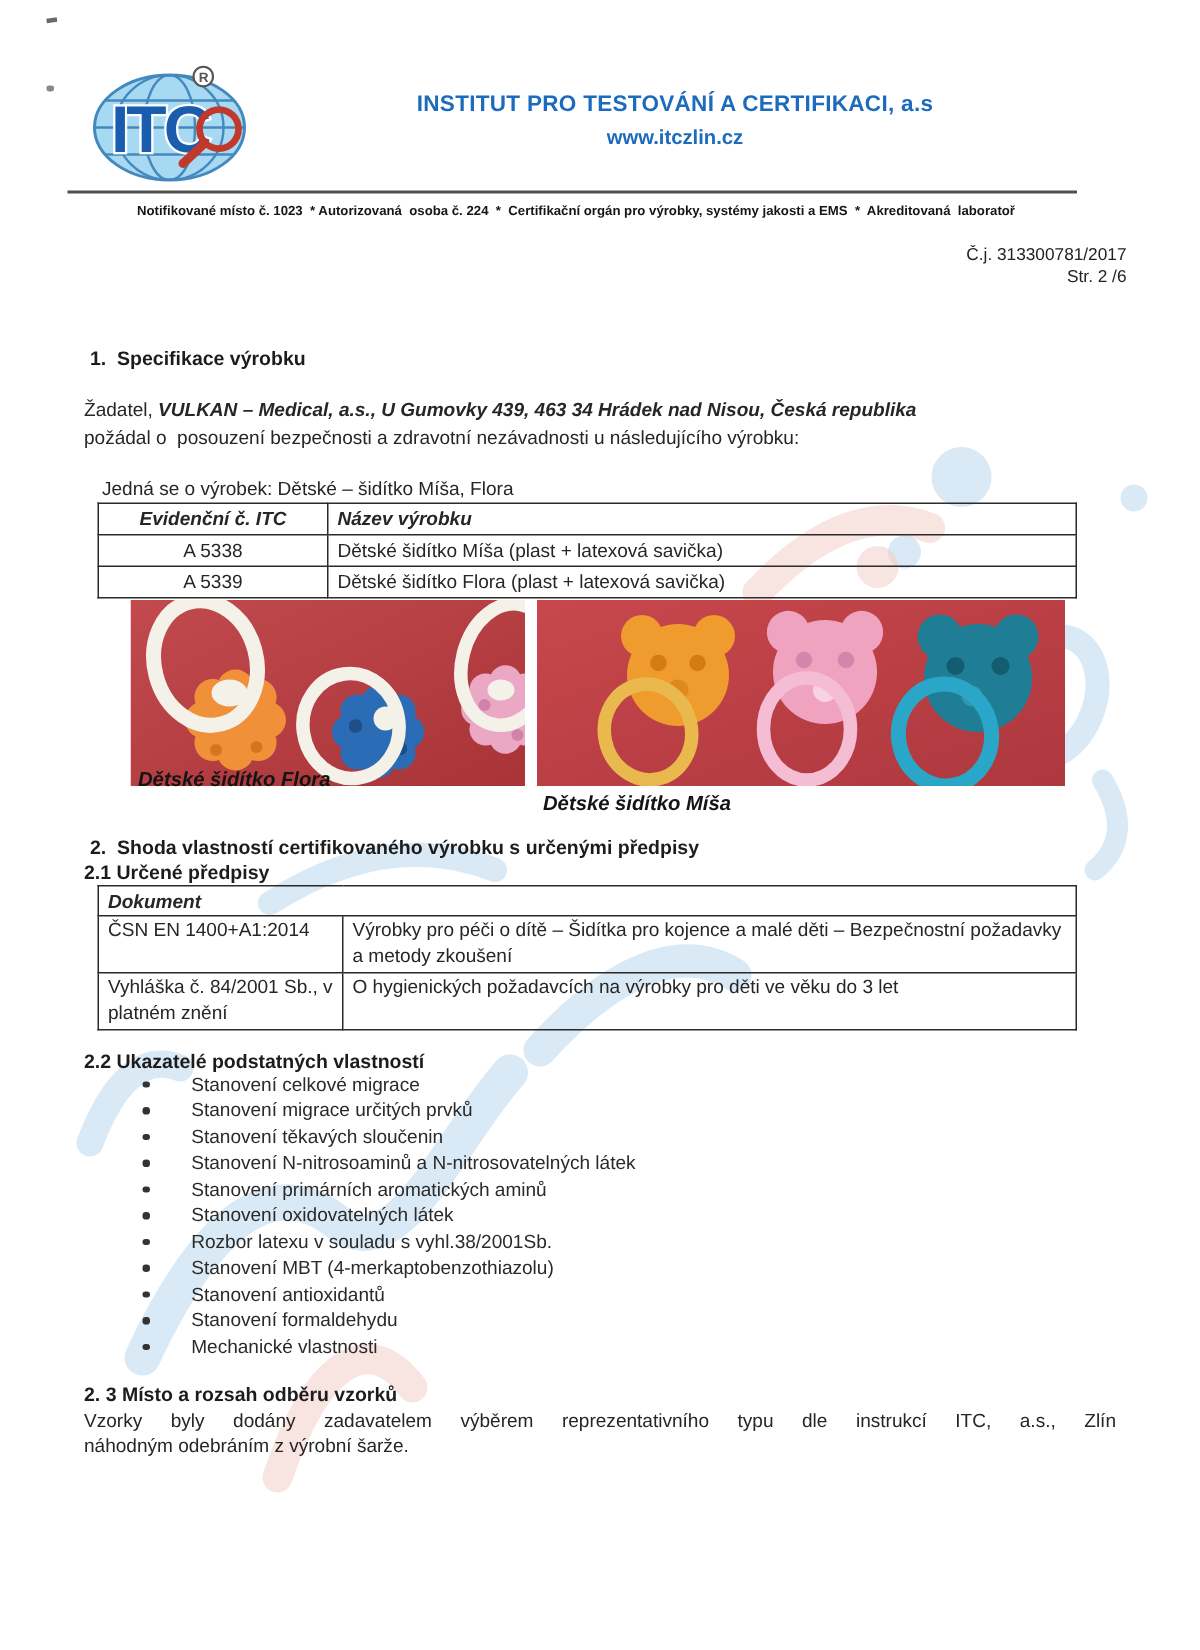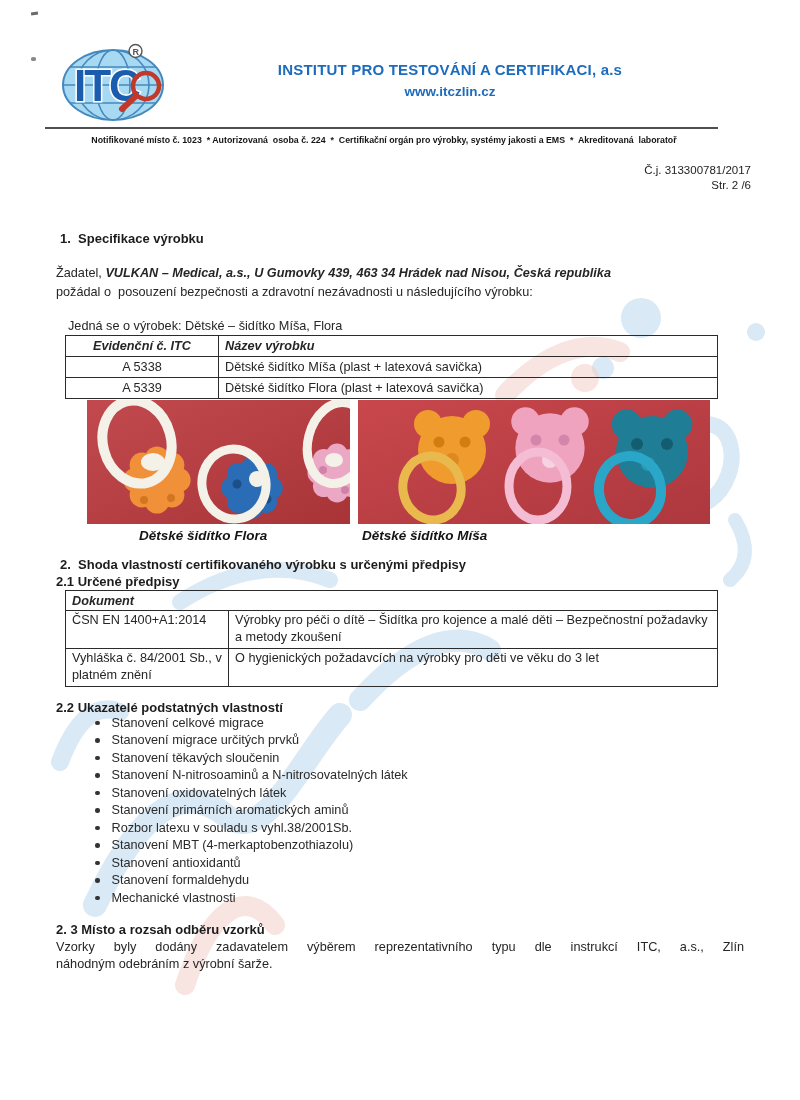--- a/index.html
+++ b/index.html
@@ -38,21 +38,21 @@
   .t1 td { height:18px; }
   .t2 { left:65px; top:590px; width:653px; }
   .t2 th { font-style:italic; text-align:left; height:17px; }
   .t2 td { vertical-align:top; line-height:16.5px; }
   .t2 td.c1 { width:150px; height:35px; }
 
   .photo { overflow:hidden; }
   .cap { font-size:13.5px; font-weight:bold; font-style:italic; color:#141414; }
 
   .bullets { left:95px; top:714px; }
-  .b-item { display:flex; align-items:center; height:17.5px; }
+  .b-item { display:flex; align-items:center; height:17.5px;gap:16px; }
   .b-dot { width:4.5px; height:4.5px; border-radius:50%; background:#333; margin-right:12px; flex:0 0 auto; }
   .b-txt { font-size:12.7px; color:#2a2a2a; }
 
   .para3 { left:56px; top:939px; width:688px; line-height:17px; }
   .jline { text-align:justify; text-align-last:justify; }
 </style>
 </head>
 <body>
 
 <div class="page">
@@ -209,21 +209,21 @@
     <circle cx="192" cy="60" r="8" fill="#f7d2e0"></circle>
     <ellipse cx="180" cy="86" rx="29" ry="34" fill="none" stroke-width="9" stroke="#f4bdd3"></ellipse>
 
     <use href="#bear" transform="translate(294,52) scale(1.06)" fill="#1f7e96"></use>
     <circle cx="279" cy="44" r="6" fill="#145c70"></circle>
     <circle cx="309" cy="44" r="6" fill="#145c70"></circle>
     <circle cx="290" cy="64" r="7" fill="#2c97ad"></circle>
     <ellipse cx="272" cy="90" rx="31" ry="34" fill="none" stroke-width="10" transform="rotate(-8 272 90)" stroke="#2aa7c8"></ellipse>
   </svg>
 
-  <div class="abs cap" style="left:92px; top:528px;margin-left:47px;">Dětské šidítko Flora</div>
+  <div class="abs cap" style="left:92px; top:512px;">Dětské šidítko Flora</div>
   <div class="abs cap" style="left:362px; top:528px;">Dětské šidítko Míša</div>
 
   <div class="abs sec-h" style="left:60px; top:557px;">2.  Shoda vlastností certifikovaného výrobku s určenými předpisy</div>
   <div class="abs sec-h" style="left:56px; top:574px;">2.1 Určené předpisy</div>
 
   <table class="abs tbl t2">
     <tbody>
         <tr>
       <th colspan="2">Dokument</th>
     </tr>
@@ -252,25 +252,25 @@
     <div class="b-item">
         <span class="b-dot"></span>
         <span class="b-txt">Stanovení těkavých sloučenin</span>
       </div>
     <div class="b-item">
         <span class="b-dot"></span>
         <span class="b-txt">Stanovení N-nitrosoaminů a N-nitrosovatelných látek</span>
       </div>
     <div class="b-item">
         <span class="b-dot"></span>
+        <span class="b-txt">Stanovení primárních aromatických aminů</span>
+      </div>
+    <div class="b-item">
+        <span class="b-dot"></span>
         <span class="b-txt">Stanovení oxidovatelných látek</span>
-      </div>
-    <div class="b-item">
-        <span class="b-dot"></span>
-        <span class="b-txt">Stanovení primárních aromatických aminů</span>
       </div>
     <div class="b-item">
         <span class="b-dot"></span>
         <span class="b-txt">Rozbor latexu v souladu s vyhl.38/2001Sb.</span>
       </div>
     <div class="b-item">
         <span class="b-dot"></span>
         <span class="b-txt">Stanovení MBT (4-merkaptobenzothiazolu)</span>
       </div>
     <div class="b-item">

